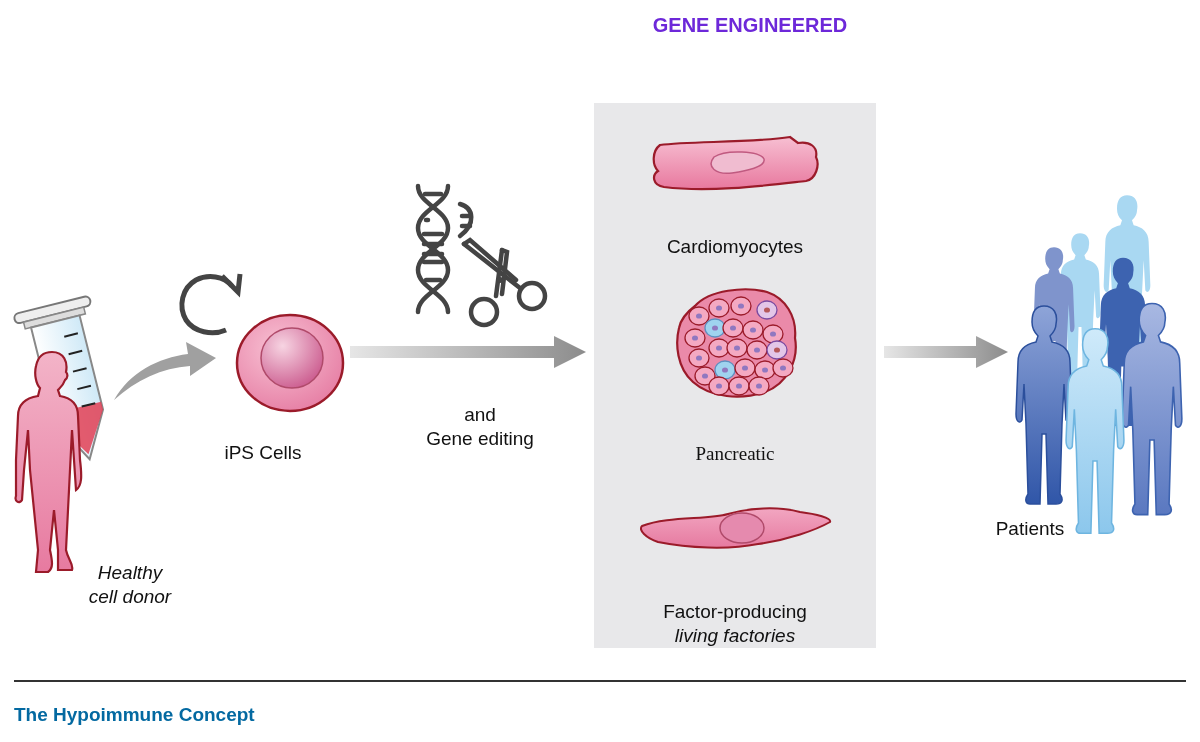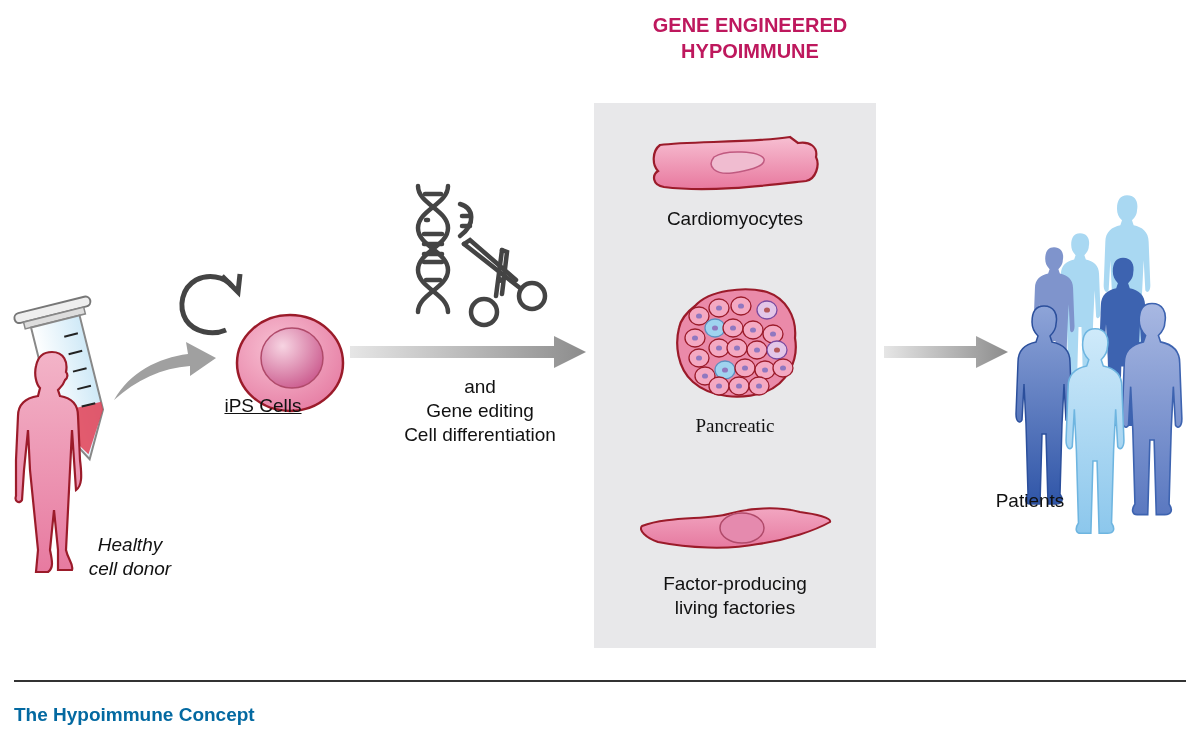--- a/index.html
+++ b/index.html
@@ -1,30 +1,29 @@
 <!DOCTYPE html>
 <html><head>
 <meta charset="utf-8">
 <style>
   html,body{margin:0;padding:0;background:#fff;}
   body{width:1200px;height:742px;position:relative;overflow:hidden;font-family:"Liberation Sans",sans-serif;color:#111;}
-  .lbl{position:absolute;font-size:19px;line-height:24px;text-align:center;color:#111;white-space:nowrap;}
-  .hdr{position:absolute;left:560px;width:380px;top:12px;text-align:center;font-weight:bold;font-size:20px;line-height:26px;color:#be185d;}
+  .lbl{position:absolute;font-size:19px;line-height:24px;text-align:center;color:#111;white-space:nowrap;margin-top:28px;}
+  .hdr{position:absolute;left:560px;width:380px;top:12px;text-align:center;font-weight:bold;font-size:20px;line-height:26px;color:#6d28d9;}
   .panel{position:absolute;left:594px;top:103px;width:282px;height:545px;background:#e8e8ea;}
   .rule{position:absolute;left:14px;top:680px;width:1172px;height:2px;background:#333;}
   .caption{position:absolute;left:14px;top:704px;font-weight:bold;font-size:19px;color:#0369a1;}
   svg{position:absolute;overflow:visible;}
-  .it{}
+  .it{font-style:italic;}
 </style>
 </head>
 <body>
 
 <div class="hdr">
   <div>GENE ENGINEERED</div>
-  <div>HYPOIMMUNE</div>
 </div>
 
 <div class="panel"></div>
 
 <svg style="left:22px;top:296px;" width="100" height="170" viewBox="0 0 100 170">
   <defs>
     <linearGradient id="tubeG" x1="0" x2="1">
       <stop offset="0" stop-color="#ffffff"></stop>
       <stop offset="1" stop-color="#cfe9f7"></stop>
     </linearGradient>
@@ -70,21 +69,21 @@
       <stop offset="1" stop-color="#e67ea4"></stop>
     </radialGradient>
     <radialGradient id="ipsInner" cx="0.35" cy="0.3" r="0.8">
       <stop offset="0" stop-color="#f7d4e2"></stop>
       <stop offset="1" stop-color="#c9558a"></stop>
     </radialGradient>
   </defs>
   <ellipse cx="56" cy="51" rx="53" ry="48" fill="url(#ipsOuter)" stroke="#9b1b2a" stroke-width="2.5"></ellipse>
   <ellipse cx="58" cy="46" rx="31" ry="30" fill="url(#ipsInner)" stroke="#b04a6a" stroke-width="1.5"></ellipse>
 </svg>
-<div class="lbl" style="left:198px;top:394px;width:130px;text-decoration:underline;">iPS Cells</div>
+<div class="lbl" style="left:198px;top:413px;width:130px;">iPS Cells</div>
 
 <svg style="left:412px;top:184px;" width="140" height="150" viewBox="0 0 140 150">
   <g fill="none" stroke="#444" stroke-width="4.5" stroke-linecap="round">
     <path d="M6 2 C6 20 36 26 36 44 C36 62 6 68 6 86 C6 104 36 110 36 128"></path>
     <path d="M36 2 C36 20 6 26 6 44 C6 62 36 68 36 86 C36 104 6 110 6 128"></path>
     <line x1="13" y1="10" x2="29" y2="10"></line>
     <line x1="14" y1="36" x2="16" y2="36"></line>
     <line x1="12" y1="50" x2="30" y2="50"></line>
     <line x1="12" y1="60" x2="30" y2="60"></line>
     <line x1="12" y1="70" x2="30" y2="70"></line>
@@ -108,21 +107,20 @@
     <linearGradient id="arrG1" x1="0" x2="1">
       <stop offset="0" stop-color="#e6e6e6"></stop>
       <stop offset="1" stop-color="#8c8c8c"></stop>
     </linearGradient>
   </defs>
   <path d="M0 12 L204 12 L204 2 L236 18 L204 34 L204 24 L0 24 Z" fill="url(#arrG1)"></path>
 </svg>
 <div class="lbl" style="left:380px;top:375px;width:200px;">
   <div>and</div>
   <div>Gene editing</div>
-  <div>Cell differentiation</div>
 </div>
 
 <svg style="left:650px;top:135px;" width="172" height="60" viewBox="0 0 172 60">
   <defs>
     <linearGradient id="cardG" x1="0" y1="0" x2="0" y2="1">
       <stop offset="0" stop-color="#f7bfd2"></stop>
       <stop offset="1" stop-color="#e8789e"></stop>
     </linearGradient>
   </defs>
   <path d="M10 10 C40 6 100 8 140 2 L148 8 C160 6 168 12 166 22 C170 30 166 44 156 46 C120 50 60 58 14 52 C2 50 2 40 8 36 C2 30 2 16 10 10 Z" fill="url(#cardG)" stroke="#9b1b2a" stroke-width="2.2"></path>

